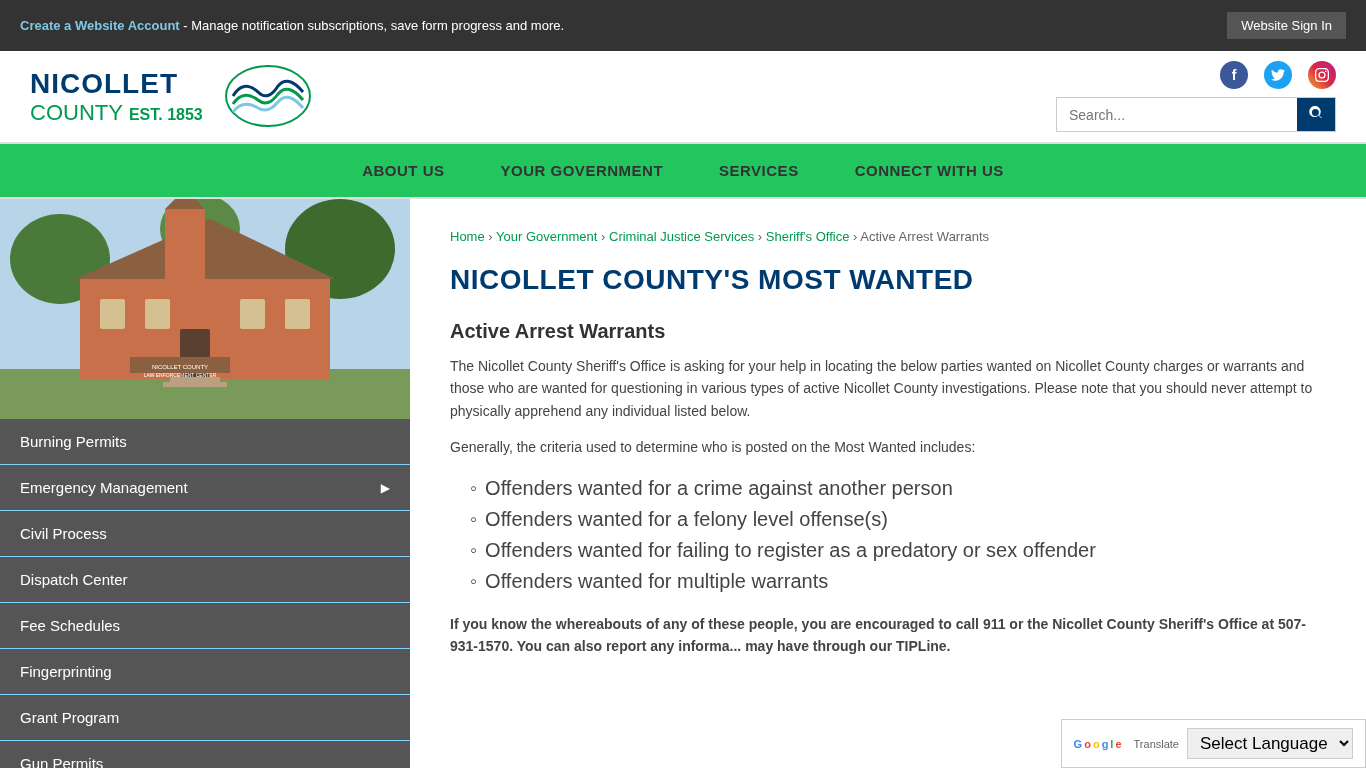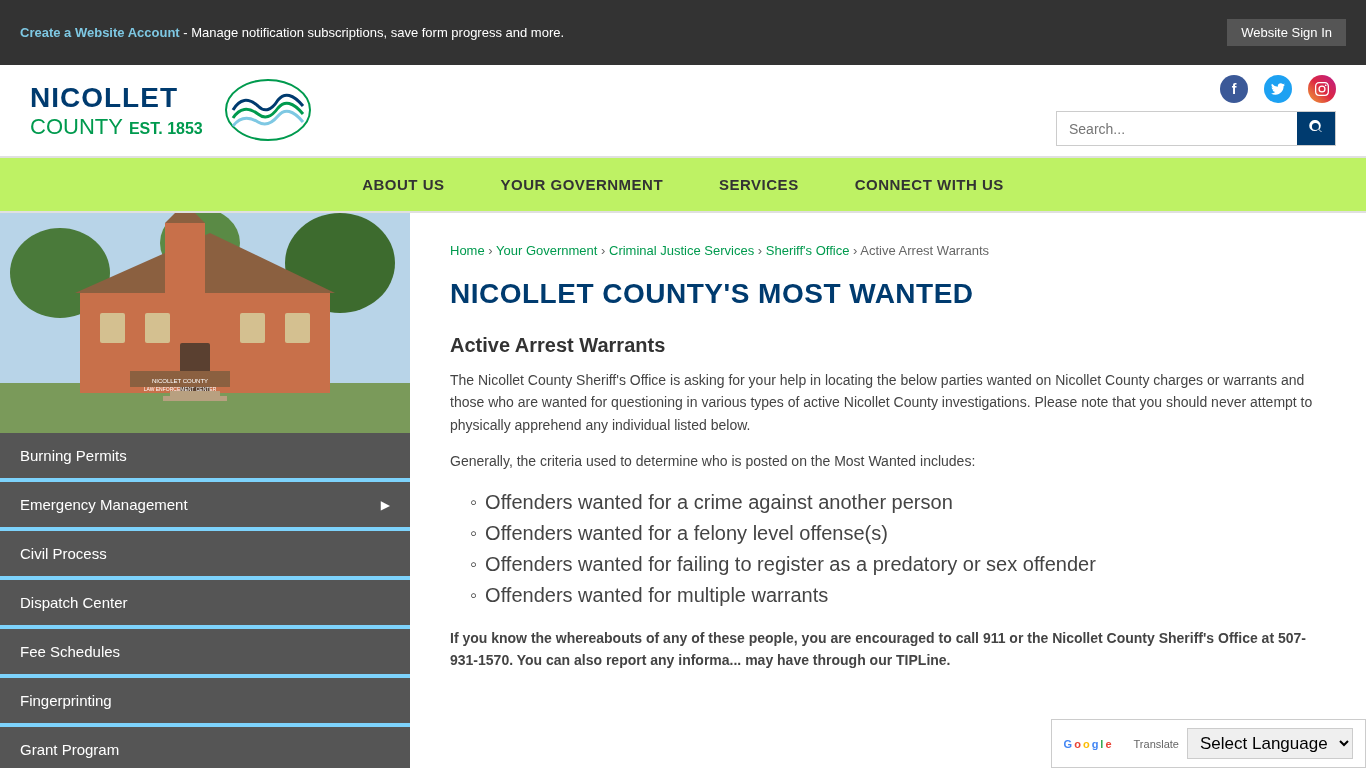--- a/index.html
+++ b/index.html
@@ -2,21 +2,21 @@
 <html><head>
   <meta charset="utf-8">
   <style>
     * { margin: 0; padding: 0; box-sizing: border-box; }
     body { font-family: Arial, sans-serif; font-size: 14px; color: #333; background: #fff; width: 1366px; }
 
     
     .top-bar {
       background: #333;
       color: #fff;
-      padding: 19px 20px;
+      padding: 12px 20px;
       display: flex;
       justify-content: space-between;
       align-items: center;
       font-size: 13px;
     }
     .top-bar a { color: #7ec8e3; text-decoration: none; font-weight: bold; }
     .top-bar .sign-in { background: #555; padding: 6px 14px; color: #fff; cursor: pointer; border: none; font-size: 13px; }
 
     
     .header {
@@ -38,21 +38,21 @@
     .fb-icon { background: #3b5998; }
     .tw-icon { background: #1da1f2; }
     .ig-icon { background: linear-gradient(45deg, #f09433, #e6683c, #dc2743, #cc2366, #bc1888); }
 
     .search-area { display: flex; align-items: center; border: 1px solid #ccc; }
     .search-area input { padding: 8px 12px; border: none; outline: none; width: 240px; font-size: 14px; color: #999; }
     .search-area button { background: #003b6f; border: none; color: #fff; padding: 8px 12px; cursor: pointer; }
 
     
     nav {
-      background: #bef264;
+      background: #22c55e;
       border-top: 2px solid #e0e0e0;
       border-bottom: 2px solid #e0e0e0;
     }
     nav ul { display: flex; list-style: none; justify-content: center; gap: 0; }
     nav ul li a {
       display: block;
       padding: 18px 28px;
       text-decoration: none;
       color: #333;
       font-size: 15px;
@@ -62,21 +62,21 @@
     }
 
     
     .main-layout { display: flex; min-height: 500px; }
 
     
     .sidebar { width: 410px; flex-shrink: 0; }
 
     .sidebar-menu { background: #555; }
     .sidebar-menu ul { list-style: none; }
-    .sidebar-menu ul li { border-bottom: 4px solid #7dd3fc; }
+    .sidebar-menu ul li { border-bottom: 1px solid #7dd3fc; }
     .sidebar-menu ul li a {
       display: flex;
       align-items: center;
       justify-content: space-between;
       padding: 14px 20px;
       color: #fff;
       text-decoration: none;
       font-size: 15px;
     }
     .sidebar-menu ul li a .arrow { font-size: 12px; }
@@ -349,18 +349,18 @@
 </div>
 
 <div class="translate-bar">
   <div class="google-logo">
     <span class="g-letter g-blue">G</span>
       <span class="g-letter g-red">o</span>
       <span class="g-letter g-yellow">o</span>
       <span class="g-letter g-blue">g</span>
       <span class="g-letter g-green">l</span>
       <span class="g-letter g-red">e</span>
-    <span style="margin-left:20px;color:#666;text-align:right;">Translate</span>
+    <span style="margin-left:10px;color:#666;text-align:right;">Translate</span>
   </div>
   <select>
     <option>Select Language</option>
   </select>
 </div>
 
 </body></html>

